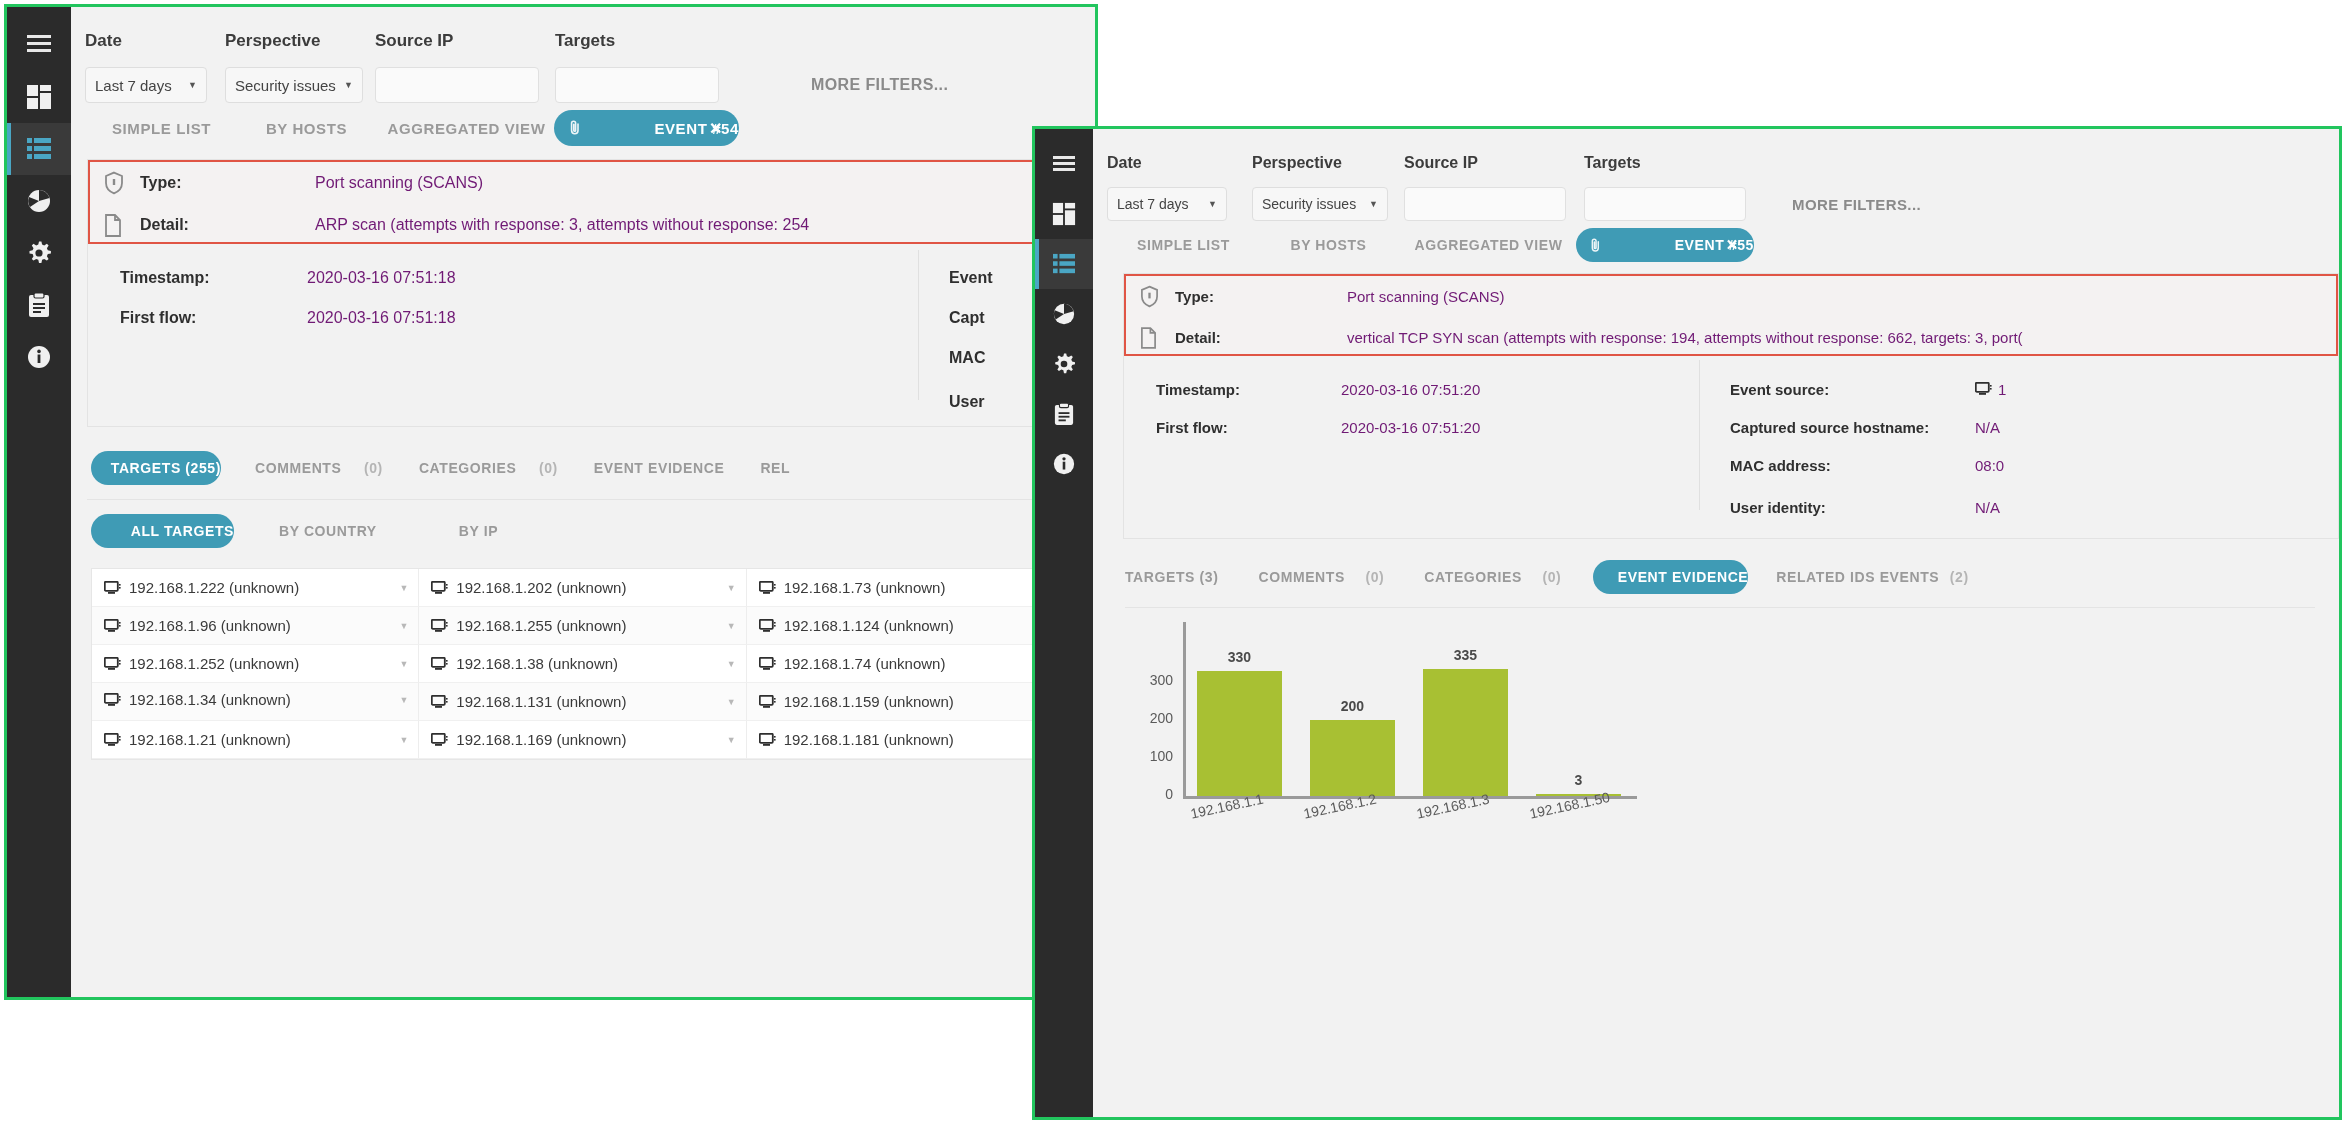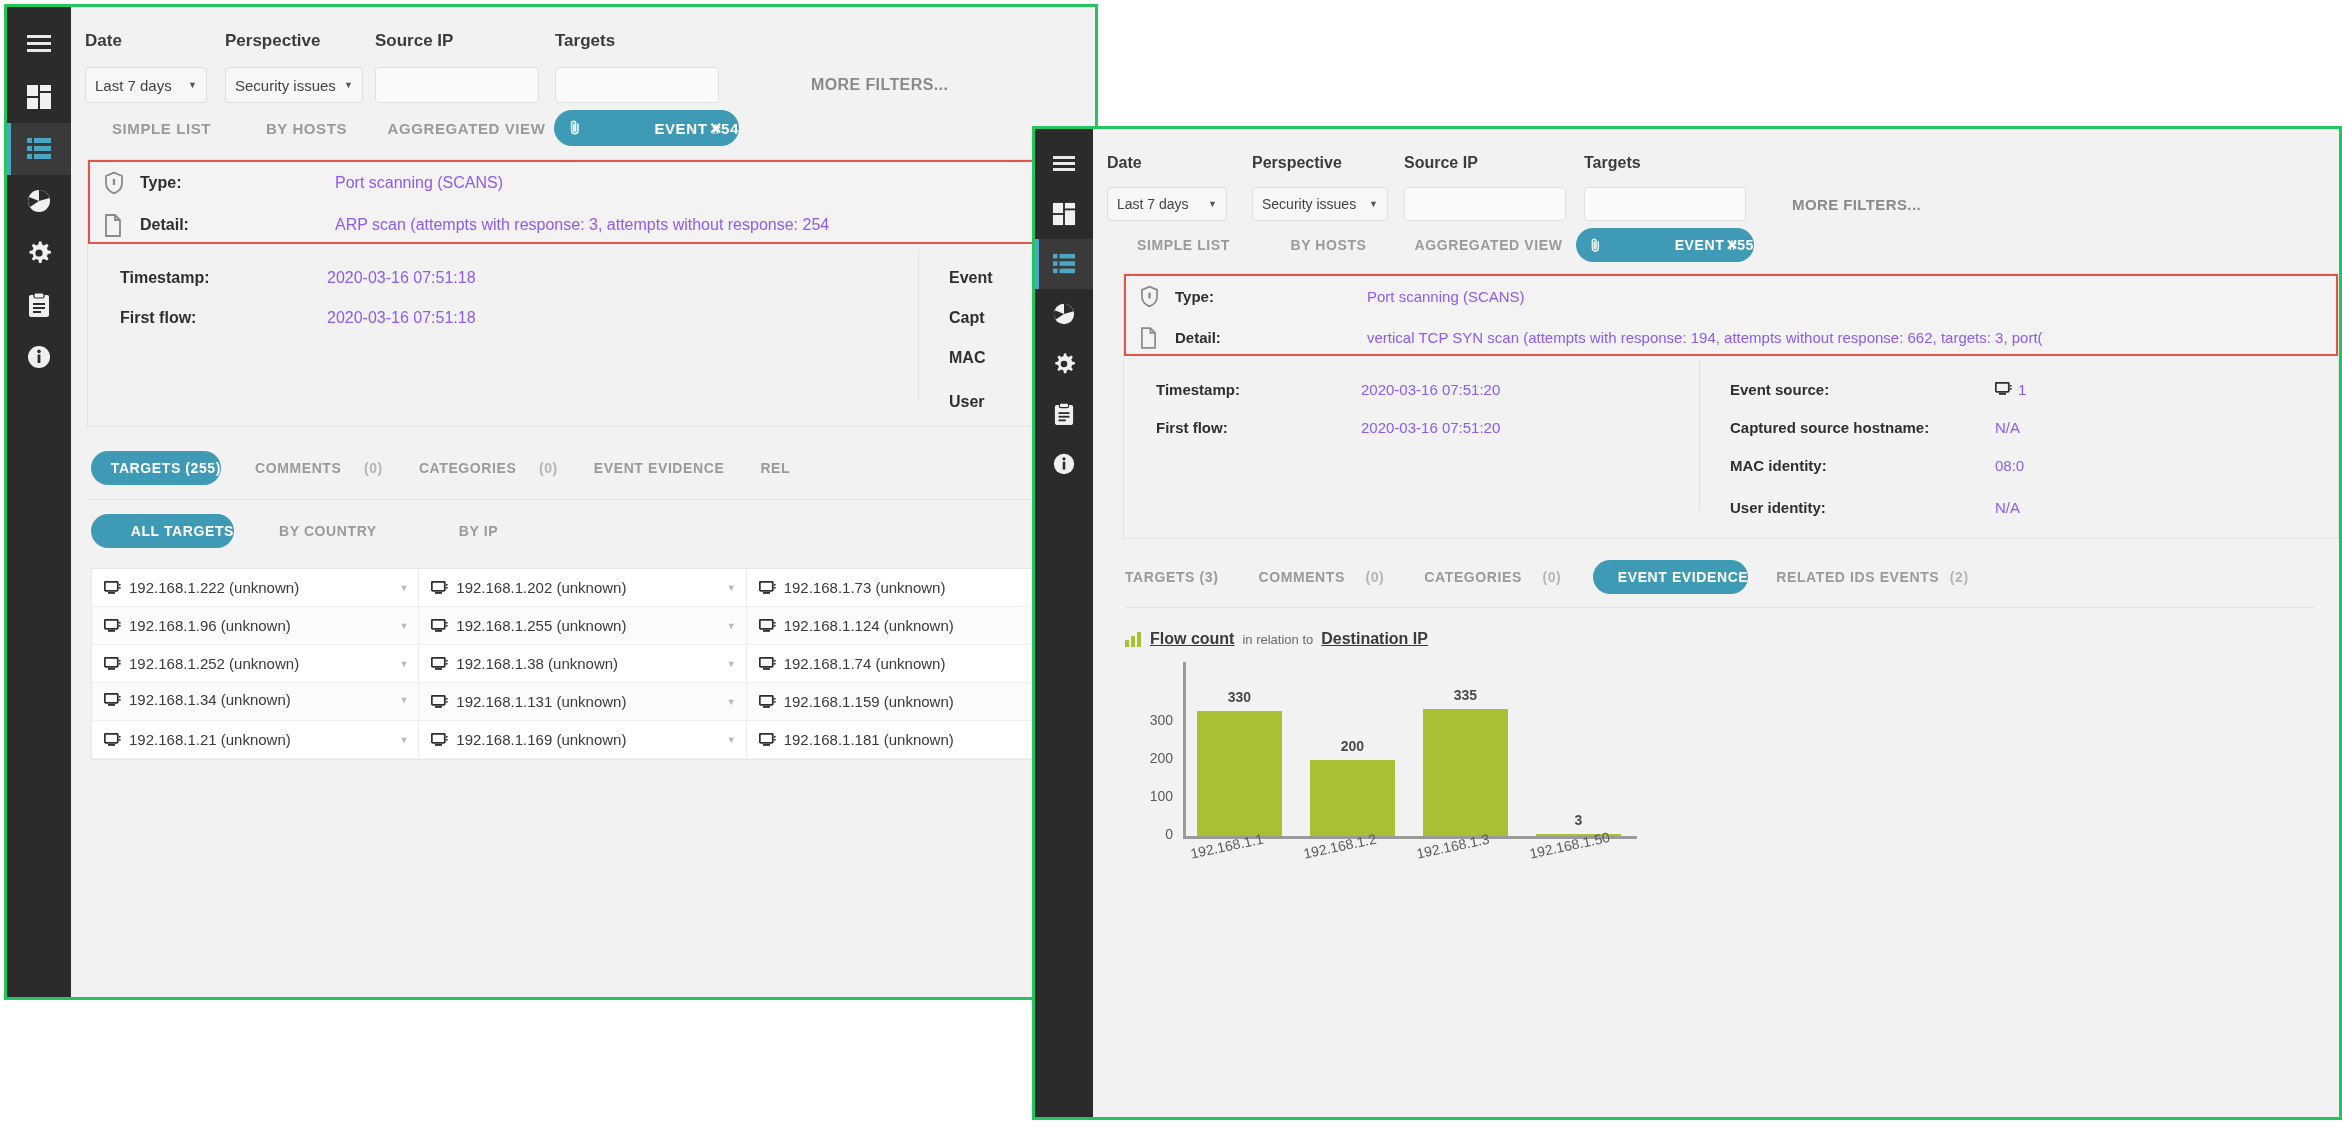--- a/index.html
+++ b/index.html
@@ -63,21 +63,21 @@
     font-weight: bold; letter-spacing: .6px; white-space: nowrap;
   }
   .pill .clip { opacity: .9; }
   .pill .xclose { font-weight: bold; }
 
   
   .card { background: #f2f2f2; border: 1px solid #e3e3e3; }
   .redbox { border: 2px solid #e05545; background: #f4f2f2; }
   .row { display: flex; align-items: center; }
   .rlabel { color: #2f2f2f; font-weight: bold; white-space: nowrap; }
-  .rval { color: #8b5cf6; white-space: nowrap; overflow: hidden; margin-left: 20px; }
+  .rval { color: #701a75; white-space: nowrap; overflow: hidden; }
   .meta-left, .meta-right { }
   .divider-v { background: #e0e0e0; width: 1px; }
 
   
   .subtabs { display: flex; align-items: center; }
   .tgrid { border: 1px solid #e6e6e6; background: #fff; display: grid; }
   .tcell {
     display: flex; align-items: center; border-right: 1px solid #ededed;
     border-bottom: 1px solid #f0f0f0; color: #3a3a3a; white-space: nowrap;
     overflow: hidden;
@@ -578,21 +578,21 @@
                     <rect x="15" y="6" width="1.6" height="1.6" fill="#2f2f2f"></rect>
                   </svg>
                   <span>1</span>
                 </span>
               </div>
               <div class="row" style="height:38px;">
                 <span class="rlabel" style="font-size:15px; width:245px;">Captured source hostname:</span>
                 <span class="rval" style="font-size:15px;">N/A</span>
               </div>
               <div class="row" style="height:38px;">
-                <span class="rlabel" style="font-size:15px; width:245px;">MAC identity:</span>
+                <span class="rlabel" style="font-size:15px; width:245px;">MAC address:</span>
                 <span class="rval" style="font-size:15px;">08:0</span>
               </div>
               <div class="row" style="height:38px; margin-top:4px;">
                 <span class="rlabel" style="font-size:15px; width:245px;">User identity:</span>
                 <span class="rval" style="font-size:15px;">N/A</span>
               </div>
             </div>
           </div>
         </div>
 
@@ -608,30 +608,20 @@
           </div>
           <div class="pill" style="width:155px; height:34px; font-size:14px; margin-left:32px;">EVENT EVIDENCE</div>
           <div class="tab" style="font-size:14px; margin-left:28px;">
             <span>RELATED IDS EVENTS</span>
             <span style="color:#b5b5b5; margin-left:6px;">(2)</span>
           </div>
         </div>
 
         <div style="height:1px; background:#e4e4e4; margin:0 24px 0 32px;"></div>
 
-        <div class="chart-title" style="padding:22px 0 0 32px; display:flex; align-items:center; gap:8px; font-size:16px;">
-          <svg width="17" height="16" viewBox="0 0 17 16">
-            <rect x="0" y="9" width="4" height="7" fill="#a8c033"></rect>
-            <rect x="6" y="5" width="4" height="11" fill="#a8c033"></rect>
-            <rect x="12" y="1" width="4" height="15" fill="#a8c033"></rect>
-          </svg>
-          <span class="lnk">Flow count</span>
-          <span class="mid" style="font-size:13px;">in relation to</span>
-          <span class="lnk">Destination IP</span>
-        </div>
 
         <div class="chartwrap" style="margin:14px 0 0 32px; width:520px; height:230px;">
           <div class="plot" style="position:absolute; left:0; top:0; width:520px; height:230px;">
 
           <div class="axis-y-line" style="left: 58px; top: 0px; width: 3px; height: 174px;"></div>
               <div class="axis-x-line" style="left: 58px; top: 174px; width: 454px; height: 3px;"></div>
               <div class="ytick" style="left: 0px; width: 48px; top: 164px; font-size: 14px;">0</div>
               <div class="ytick" style="left: 0px; width: 48px; top: 126.105px; font-size: 14px;">100</div>
               <div class="ytick" style="left: 0px; width: 48px; top: 88.2105px; font-size: 14px;">200</div>
               <div class="ytick" style="left: 0px; width: 48px; top: 50.3158px; font-size: 14px;">300</div>

